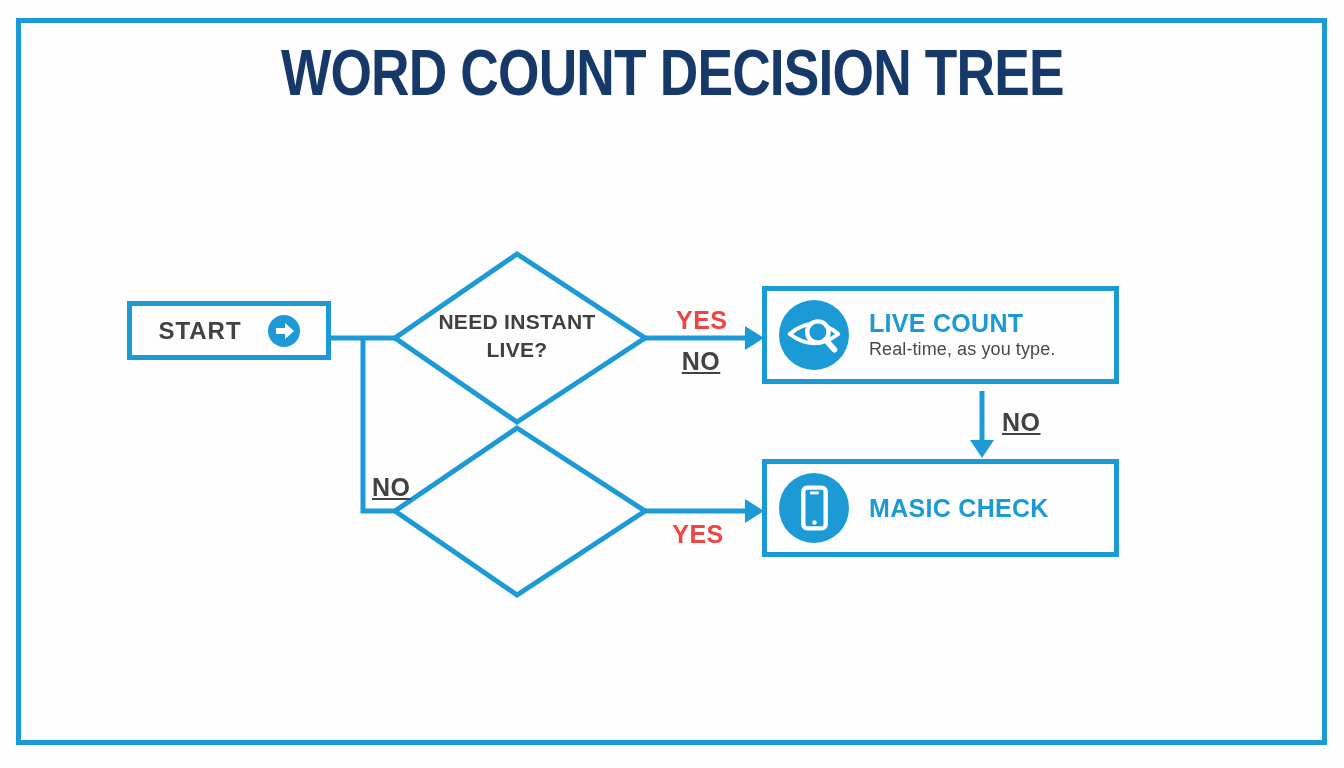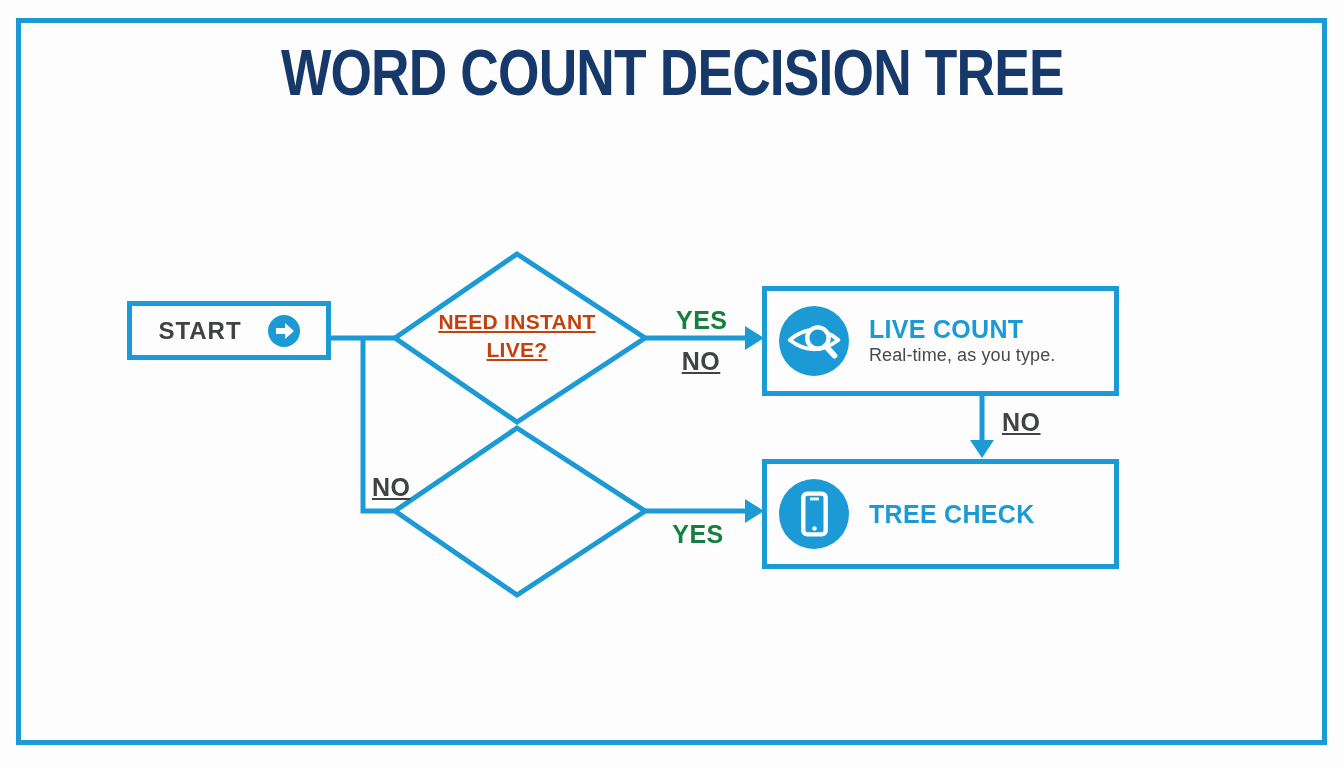--- a/index.html
+++ b/index.html
@@ -19,35 +19,35 @@
     color:#17396a;font-weight:700;font-size:65px;line-height:1;white-space:nowrap;
   }
   .page-title .squeeze{display:inline-block;transform:scaleX(0.82);transform-origin:center;letter-spacing:-1px;}
   svg.connectors{position:absolute;left:0;top:0;z-index:1;}
   .node-box{
     position:absolute;background:#fdfdfd;border:5px solid #1c9ad6;box-sizing:border-box;
     display:flex;align-items:center;z-index:2;
   }
   .start-box{left:127px;top:301px;width:204px;height:59px;justify-content:center;gap:26px;}
   .start-label{color:#414244;font-weight:700;font-size:24px;letter-spacing:1px;}
-  .result-box{left:762px;width:357px;height:110px;padding-left:12px;gap:20px;}
+  .result-box{left:762px;width:357px;height:98px;padding-left:12px;gap:20px;}
   .live-box{top:286px;}
   .masic-box{top:459px;}
   .circle-icon{flex:0 0 auto;width:70px;height:70px;display:block;}
   .result-text{display:flex;flex-direction:column;gap:3px;}
   .result-title{color:#1b9ad5;font-weight:700;font-size:25px;letter-spacing:0.3px;line-height:1.05;}
   .result-subtitle{color:#4a4a4c;font-size:18px;letter-spacing:0.1px;line-height:1.1;}
   .diamond-label{
     position:absolute;width:220px;text-align:center;z-index:2;
-    color:#c2410c;font-weight:700;font-size:21px;line-height:1.35;letter-spacing:0.3px;text-decoration:underline;
+    color:#404040;font-weight:700;font-size:21px;line-height:1.35;letter-spacing:0.3px;
   }
   .d1-label{left:407px;top:308px;}
   .d2-label{left:407px;top:482px;}
   .edge-label{position:absolute;z-index:2;font-weight:700;font-size:25px;letter-spacing:0.5px;}
-  .edge-yes{color:#15803d;}
+  .edge-yes{color:#ef4444;}
   .edge-no{color:#414244;text-decoration:underline;}
   .lbl-d1-yes{left:676px;top:306px;width:50px;text-align:center;}
   .lbl-d1-no{left:676px;top:347px;width:50px;text-align:center;}
   .lbl-live-no{left:1002px;top:408px;}
   .lbl-d2-no{left:372px;top:473px;}
   .lbl-d2-yes{left:672px;top:520px;width:52px;text-align:center;}
 </style>
 </head>
 <body>
 
@@ -113,17 +113,17 @@
   </div>
 
   <div class="node-box result-box masic-box">
     <svg class="circle-icon" viewBox="0 0 72 72">
       <circle cx="36" cy="36" r="36" fill="#1c9ad6"></circle>
       <rect x="25" y="15" width="23" height="42" rx="4" fill="none" stroke="#ffffff" stroke-width="4.5"></rect>
       <line x1="32" y1="20.5" x2="41" y2="20.5" stroke="#ffffff" stroke-width="3"></line>
       <circle cx="36.5" cy="51" r="2.3" fill="#ffffff"></circle>
     </svg>
     <div class="result-text">
-      <div class="result-title">TREE CHECK</div>
+      <div class="result-title">MASIC CHECK</div>
     </div>
   </div>
 
 </div>
 
 </body></html>

